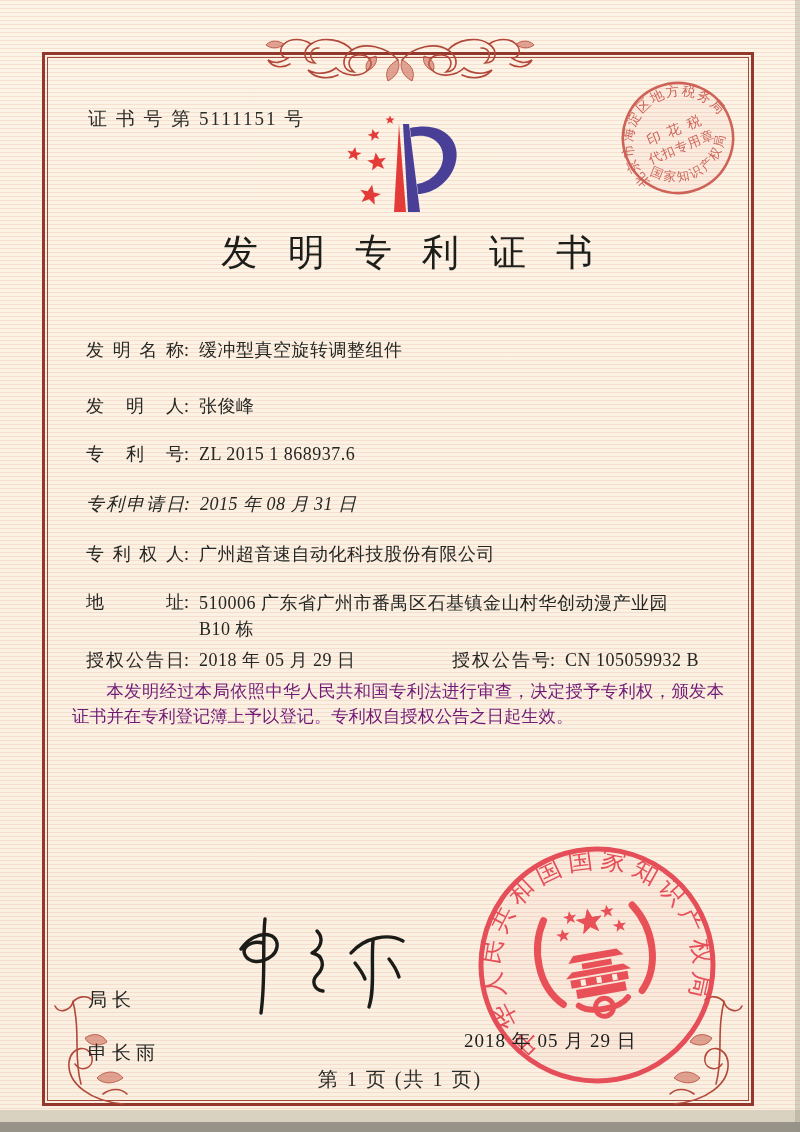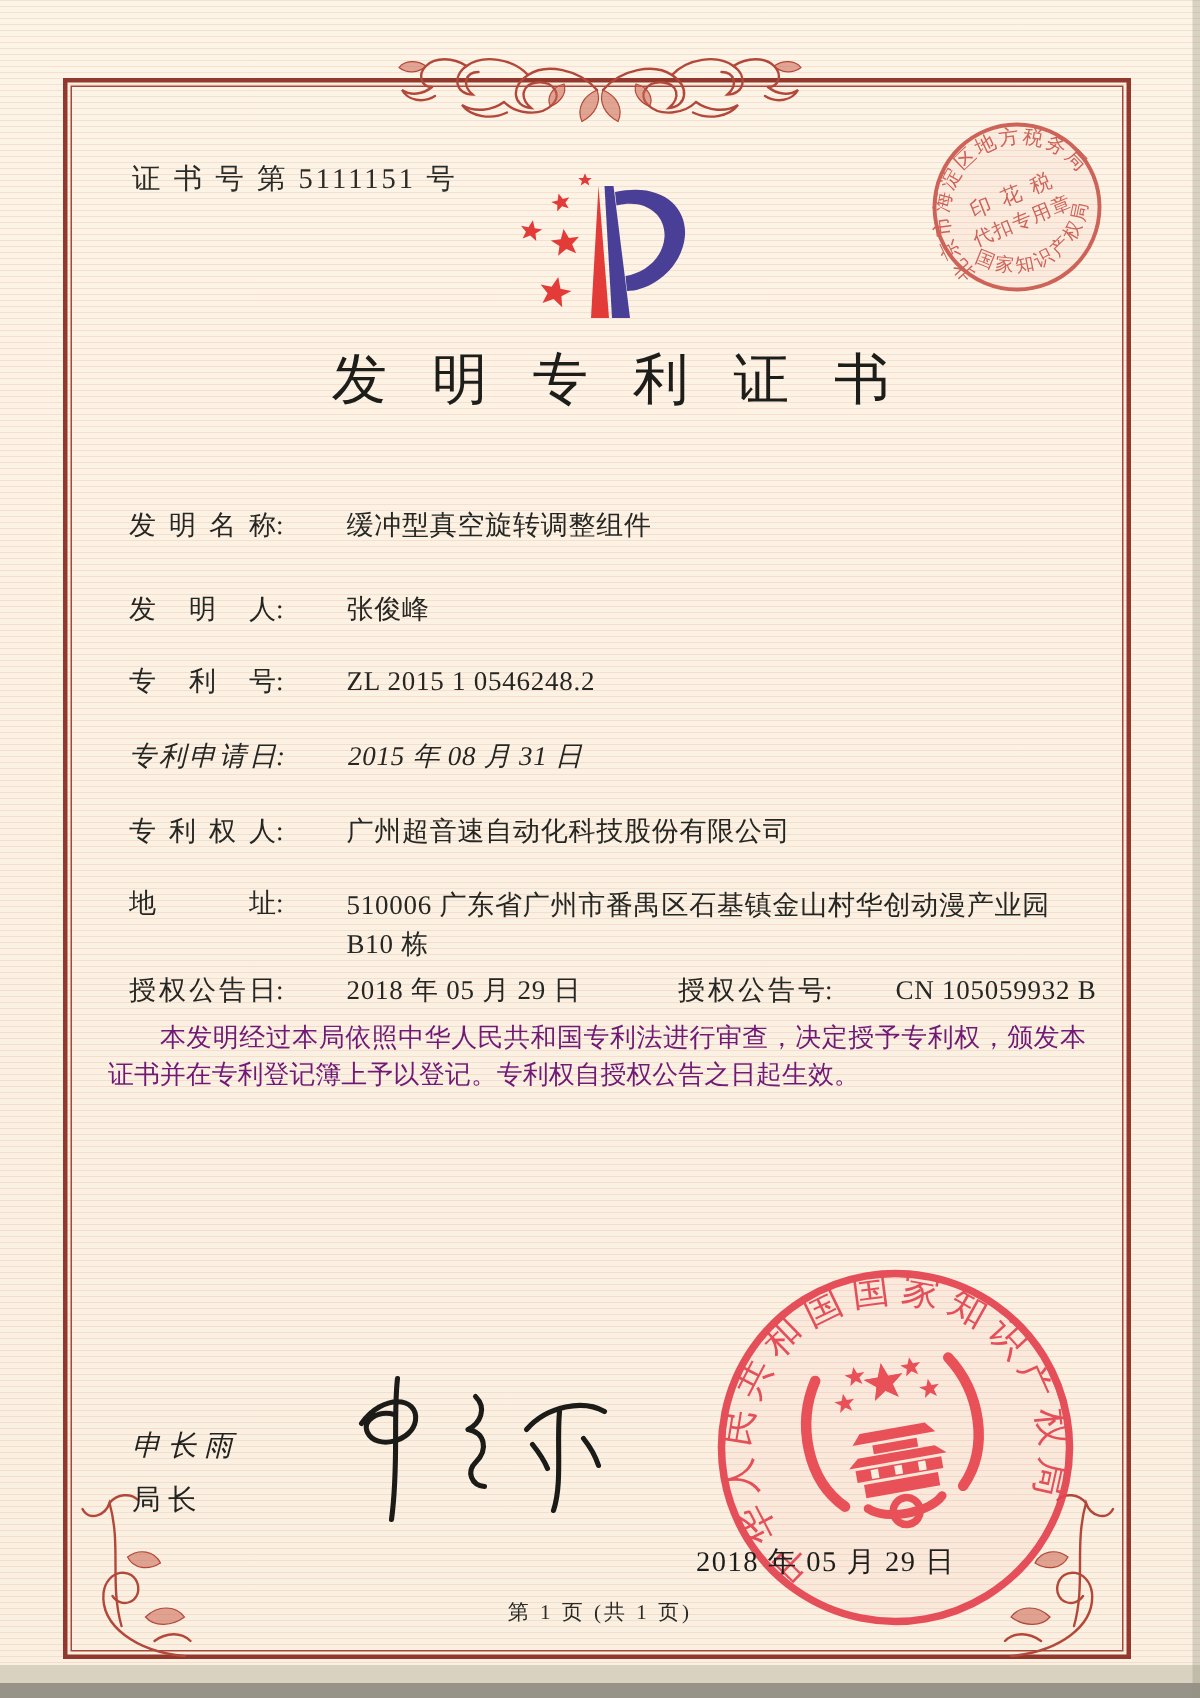--- a/index.html
+++ b/index.html
@@ -28,32 +28,32 @@
   .abs { position:absolute; }
 
   .cert-no { left:88px; top:106px; font-size:19px; letter-spacing:2px; color:#2b2b28; }
 
   .title { left:0; right:0; top:228px; text-align:center; font-size:37px; color:#1d1d1a;
            letter-spacing:30px; padding-left:44px; font-weight:500; }
 
   .row { left:86px; font-size:18px; color:#262623; white-space:nowrap; }
   .row .lbl { display:inline-block; width:98px; text-align:justify; text-align-last:justify; }
   .row .colon { margin-right:10px; }
-  .row .val { letter-spacing:0.5px;margin-left:32px; }
+  .row .val { letter-spacing:0.5px; }
   .row .val.wrap { display:inline-block; vertical-align:top; white-space:normal; width:505px; line-height:1.45; }
 
   .paras { left:72px; top:679px; width:652px; font-size:17.3px; line-height:25px;
            color:#701a75; text-align:justify; }
   .paras p { text-indent:2em; }
 
   .official { left:88px; font-size:19px; letter-spacing:5px; color:#232321; }
 
   .seal-date { left:464px; top:1028px; font-size:19px; letter-spacing:1px; color:#1e1e1c; }
 
-  .footer { left:0; right:0; top:1066px; text-align:center; font-size:14px;
+  .footer { left:0; right:0; top:1066px; text-align:center; font-size:20px;
             letter-spacing:2px; color:#2a2a27; }
 
   svg { display:block; }
   .orn-stroke { stroke:#b2483a; fill:none; stroke-width:1.6; stroke-linecap:round; }
   .orn-fill { fill:rgba(200,98,78,0.55); stroke:#b2483a; stroke-width:0.8; }
 </style>
 </head>
 <body>
 
 <div class="paper"></div>
@@ -126,21 +126,21 @@
 
 <div class="abs title">发明专利证书</div>
 
 <div class="abs row" style="top:338px;">
   <span class="lbl">发明名称</span><span class="colon">:</span><span class="val">缓冲型真空旋转调整组件</span>
 </div>
 <div class="abs row" style="top:394px;">
   <span class="lbl">发明人</span><span class="colon">:</span><span class="val">张俊峰</span>
 </div>
 <div class="abs row" style="top:442px;">
-  <span class="lbl">专利号</span><span class="colon">:</span><span class="val">ZL 2015 1 0546248.2</span>
+  <span class="lbl">专利号</span><span class="colon">:</span><span class="val">ZL 2015 1 868937.6</span>
 </div>
 <div class="abs row" style="top:492px;font-style:italic;">
   <span class="lbl">专利申请日</span><span class="colon">:</span><span class="val">2015 年 08 月 31 日</span>
 </div>
 <div class="abs row" style="top:542px;">
   <span class="lbl">专利权人</span><span class="colon">:</span><span class="val">广州超音速自动化科技股份有限公司</span>
 </div>
 <div class="abs row" style="top:590px;">
   <span class="lbl">地址</span><span class="colon">:</span><span class="val wrap">510006 广东省广州市番禺区石基镇金山村华创动漫产业园 B10 栋</span>
 </div>
@@ -149,21 +149,21 @@
 </div>
 <div class="abs row" style="left:452px; top:648px;">
   <span class="lbl">授权公告号</span><span class="colon">:</span><span class="val">CN 105059932 B</span>
 </div>
 
 <div class="abs paras">
   <p>本发明经过本局依照中华人民共和国专利法进行审查，决定授予专利权，颁发本证书并在专利登记簿上予以登记。专利权自授权公告之日起生效。</p>
 </div>
 
 <div class="abs official" style="top:942px;margin-top:45px;">局长</div>
-<div class="abs official" style="top:951px;font-style:italic;">申长雨</div>
+<div class="abs official" style="top:1040px;">申长雨</div>
 
 <div class="abs" style="left:205px; top:905px;">
   <svg width="210" height="120" viewBox="0 0 210 120">
     <g stroke="#1b1b18" stroke-width="3.4" fill="none" stroke-linecap="round" stroke-linejoin="round">
       <path d="M60,14 C57,40 61,72 56,108"></path>
       <path d="M36,44 C50,24 74,26 72,42 C70,56 46,62 40,50 C36,42 47,35 58,38"></path>
       <path d="M112,26 C120,34 115,44 107,48 C118,50 121,61 112,70 C106,76 109,85 118,86"></path>
       <path d="M146,48 C160,32 184,28 198,36"></path>
       <path d="M168,36 C166,58 170,84 164,102"></path>
       <path d="M150,58 C154,63 158,69 160,74"></path>

